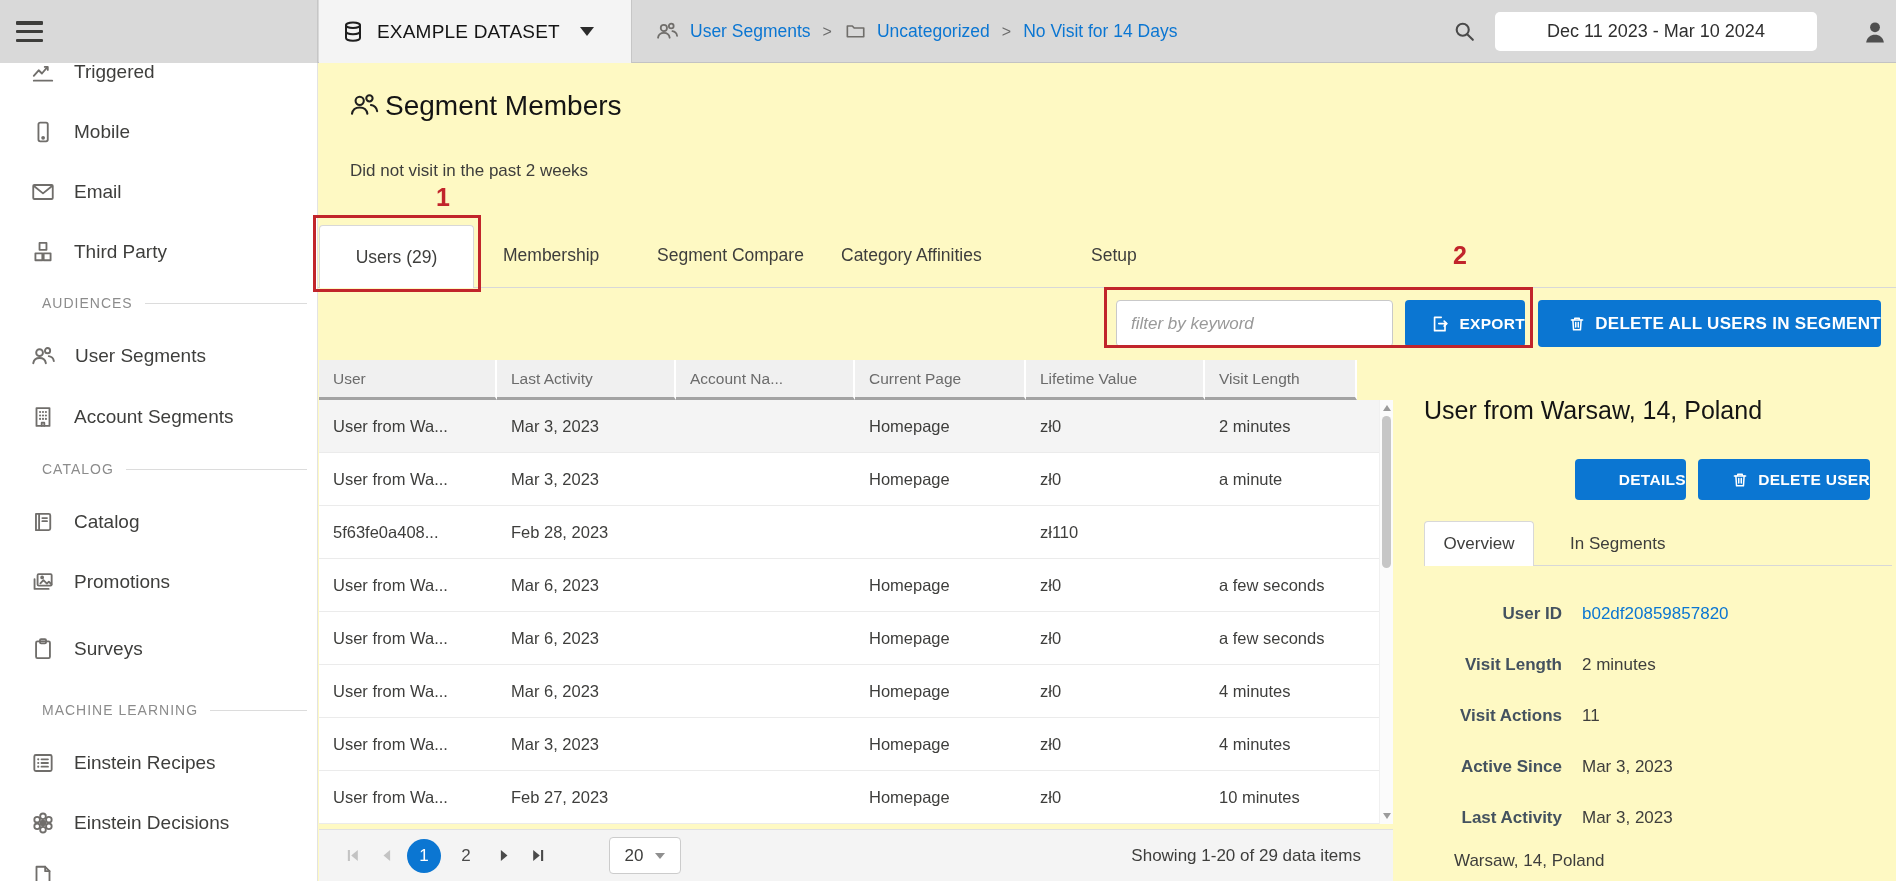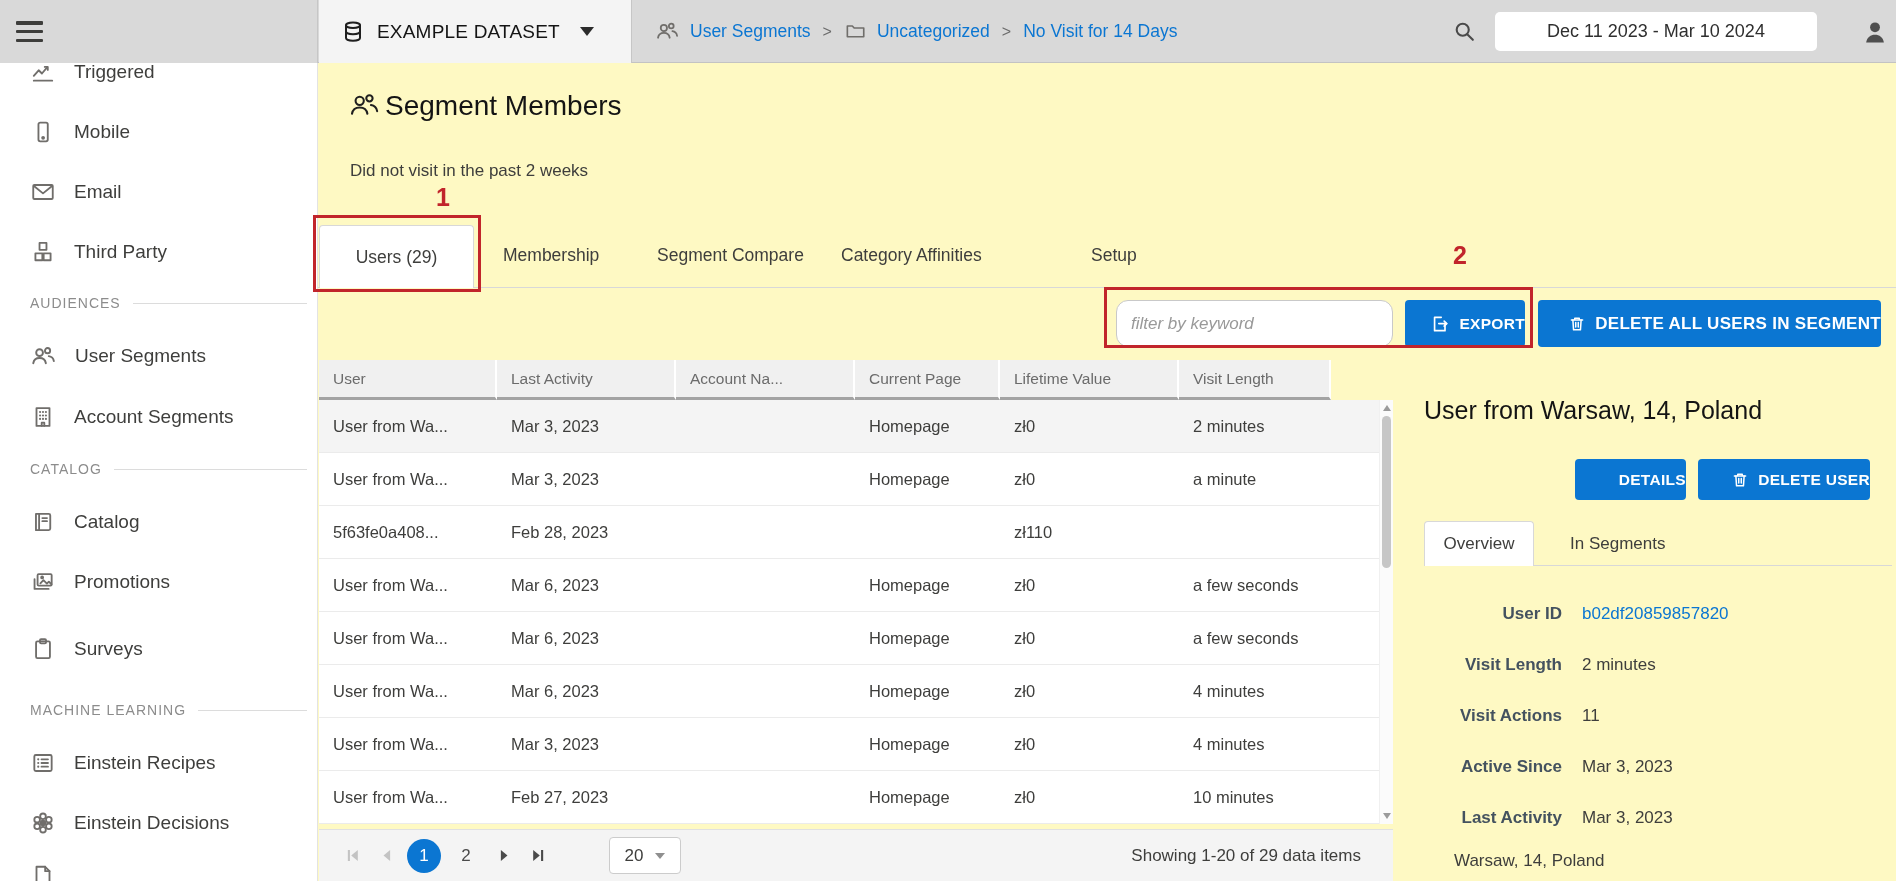--- a/index.html
+++ b/index.html
@@ -31,21 +31,21 @@
               justify-content:center; font-size:18px; color:#2f2f2f; margin-right:44px; cursor:pointer; }
   .avatar { margin-right:7px; cursor:pointer; }
 
   
   .sidebar { position:absolute; left:0; top:63px; width:318px; height:818px; background:#fff;
              border-right:1px solid #e3e3e3; overflow:hidden; }
   .sb-item { position:absolute; left:0; width:100%; height:38px; display:flex; align-items:center; gap:18px;
              padding-left:30px; cursor:pointer; }
   .sb-item .lbl { font-size:19px; color:#3e3e3c; }
   .sb-head { position:absolute; left:0; width:100%; height:30px; display:flex; align-items:center; gap:12px; padding-left:30px; }
-  .sb-head .txt { font-size:14px; color:#8c8c8c; letter-spacing:1px; }
+  .sb-head .txt { font-size:14px; color:#8c8c8c; letter-spacing:1px;margin-left:12px; }
   .sb-head .rule { flex:1; border-top:1px solid #dcdcdc; margin-right:10px; }
 
   
   .content { position:absolute; left:318px; top:63px; width:1578px; height:818px; background:#fef9c3; }
   .page-title { position:absolute; left:30px; top:26px; display:flex; align-items:center; gap:4px; }
   .page-title h1 { font-size:28px; font-weight:400; color:#141414; }
   .subtitle { position:absolute; left:32px; top:98px; font-size:17px; color:#3e3e3c; }
 
   .ann { position:absolute; color:#c1252b; font-size:25px; font-weight:700; z-index:9; }
   .ann1 { left:118px; top:120px; }
@@ -54,38 +54,38 @@
   .ann-box1 { left:-5px; top:152px; width:168px; height:77px; }
   .ann-box2 { left:786px; top:224px; width:429px; height:61px; }
 
   .tabs-row { position:absolute; left:0; top:162px; width:1578px; height:63px; border-bottom:1px solid #d8d8d8; }
   .tab-active { position:absolute; left:1px; top:0; width:155px; height:63px; background:#fff;
                 border:1px solid #d8d8d8; border-bottom:none; border-radius:4px 4px 0 0;
                 display:flex; align-items:center; justify-content:center; font-size:17.5px; color:#3e3e3c; cursor:pointer; }
   .tab { position:absolute; top:20px; font-size:17.5px; color:#3e3e3c; cursor:pointer; }
 
   .filter-input { position:absolute; left:798px; top:237px; width:277px; height:47px; border:1px solid #c9c9c9;
-                  border-radius:12px; padding:4px 14px; font-size:17px; font-family:"Liberation Sans", sans-serif; color:#3e3e3c; }
+                  border-radius:4px; padding:4px 14px; font-size:17px; font-family:"Liberation Sans", sans-serif; color:#3e3e3c; }
   .filter-input::placeholder { font-style:italic; color:#999; }
   .btn { border:none; border-radius:4px; background:#0b76d2; color:#fff; font-weight:700;
          font-family:"Liberation Sans", sans-serif; display:flex; align-items:center; justify-content:flex-end;
          gap:9px; cursor:pointer; letter-spacing:.3px; }
   .btn-export { position:absolute; left:1087px; top:237px; width:120px; height:47px; font-size:15.5px; }
   .btn-delete-all { position:absolute; left:1220px; top:237px; width:343px; height:47px; font-size:17px; }
 
   
   .table-wrap { position:absolute; left:1px; top:297px; width:1074px; height:469px; }
   .thead { display:flex; height:40px; }
   .th { background:#f0f0f0; border-right:2px solid #fff; border-bottom:3px solid #a3a3a3;
         display:flex; align-items:center; padding-left:14px; font-size:15.5px; color:#6b6b6b; cursor:pointer; }
   .tbody { position:relative; }
   .tr { display:flex; height:53px; border-bottom:1px solid #ebebeb; background:#fff; cursor:pointer; }
   .tr.selected { background:#f4f4f4; }
   .td { display:flex; align-items:center; padding-left:14px; font-size:16.5px; color:#3e3e3c; overflow:hidden; white-space:nowrap; }
-  .c0{width:178px}.c1{width:179px}.c2{width:179px}.c3{width:145px}.c4{width:179px}.c5{width:152px}
+  .c0{width:178px}.c1{width:179px}.c2{width:179px}.c3{width:171px}.c4{width:179px}.c5{width:152px}
   .vscroll { position:absolute; right:0; top:40px; width:14px; height:424px; background:#fbfbfb; border-left:1px solid #f0f0f0; }
   .vthumb { position:absolute; left:2px; top:16px; width:9px; height:152px; background:#c6c6c6; border-radius:5px; cursor:pointer; }
   .varrow { position:absolute; left:3px; width:0; height:0; border-left:4px solid transparent; border-right:4px solid transparent; }
   .varrow.up { top:5px; border-bottom:6px solid #9b9b9b; }
   .varrow.down { bottom:5px; border-top:6px solid #9b9b9b; }
 
   
   .pagination { position:absolute; left:1px; top:766px; width:1074px; height:52px; background:#f4f4f4;
                 border-top:1px solid #e0e0e0; display:flex; align-items:center; padding-left:16px; }
   .pg-ico { width:34px; height:34px; display:flex; align-items:center; justify-content:center; cursor:pointer; }

